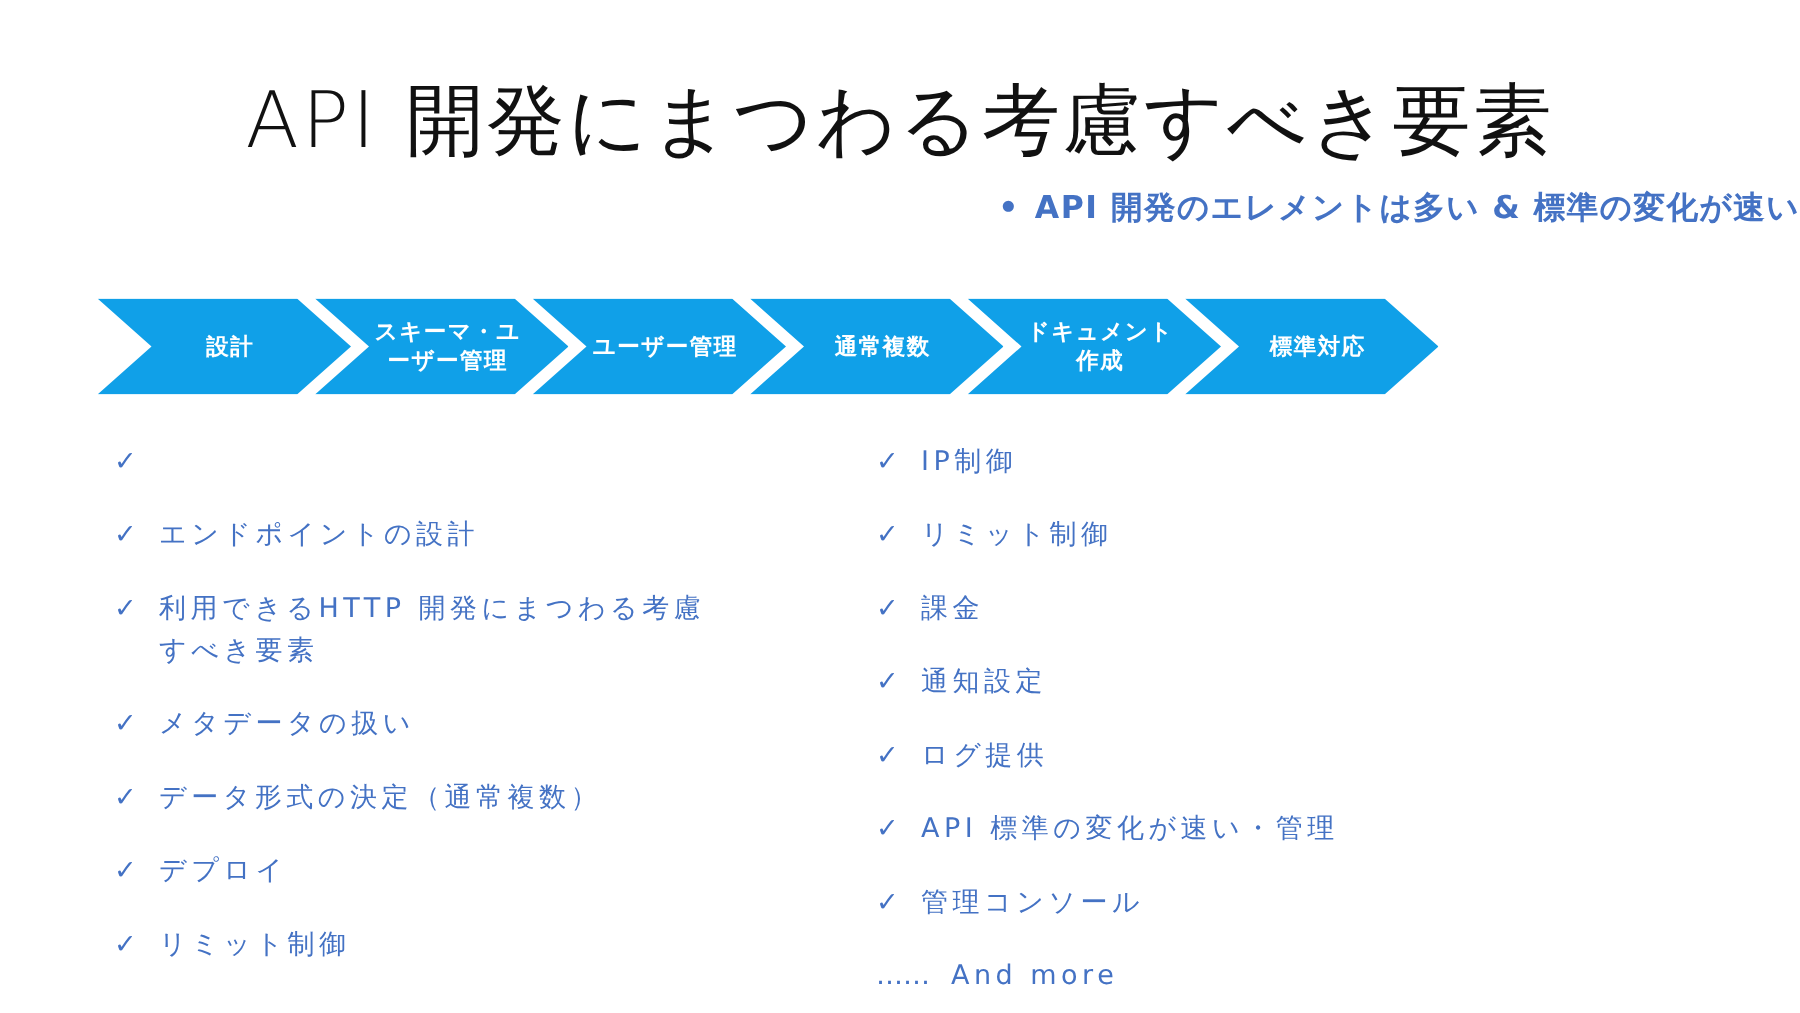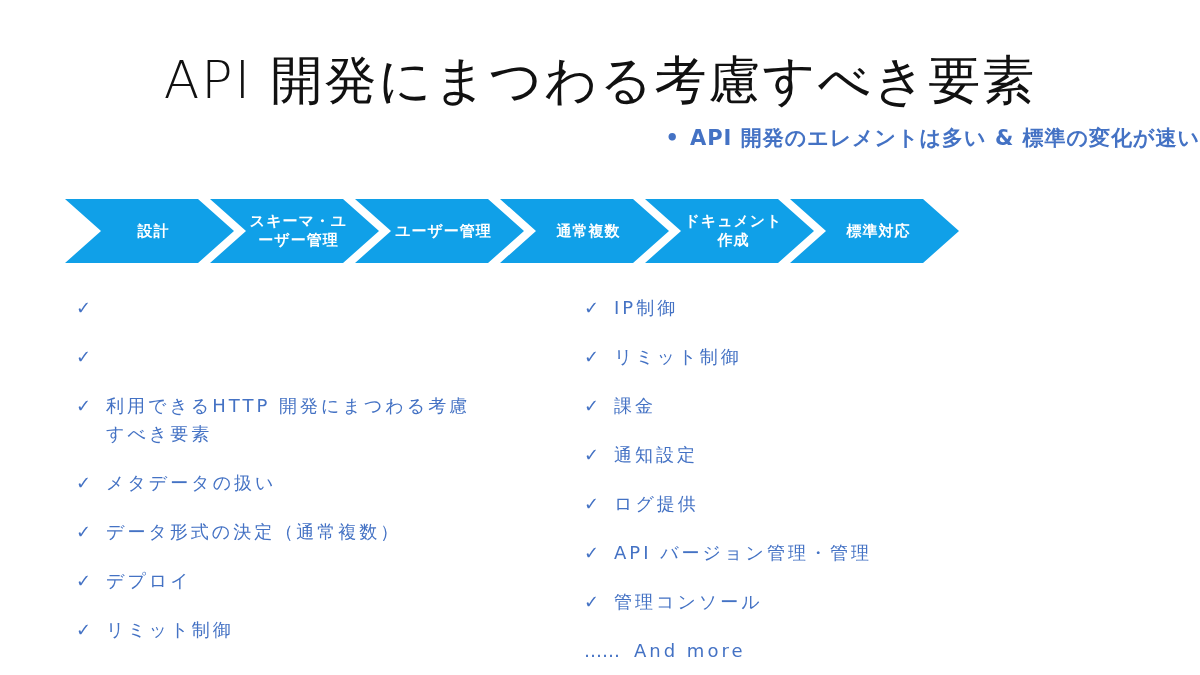--- a/index.html
+++ b/index.html
@@ -112,20 +112,21 @@
         <span>標準対応</span>
       </div>
   </div>
 
   <ul class="checklist left">
     <li>
         <span class="check">✓</span>
       </li>
     <li>
         <span class="check">✓</span>
+        <span class="txt">エンドポイントの設計</span>
       </li>
     <li>
         <span class="check">✓</span>
         <span class="txt">利用できるHTTP 開発にまつわる考慮すべき要素</span>
       </li>
     <li>
         <span class="check">✓</span>
         <span class="txt">メタデータの扱い</span>
       </li>
     <li>
@@ -158,21 +159,21 @@
     <li>
         <span class="check">✓</span>
         <span class="txt">通知設定</span>
       </li>
     <li>
         <span class="check">✓</span>
         <span class="txt">ログ提供</span>
       </li>
     <li>
         <span class="check">✓</span>
-        <span class="txt">API バージョン管理・管理</span>
+        <span class="txt">API 標準の変化が速い・管理</span>
       </li>
     <li>
         <span class="check">✓</span>
         <span class="txt">管理コンソール</span>
       </li>
     <li>
         <span class="more-marker">……</span>
         <span class="txt">And more</span>
       </li>
   </ul>

